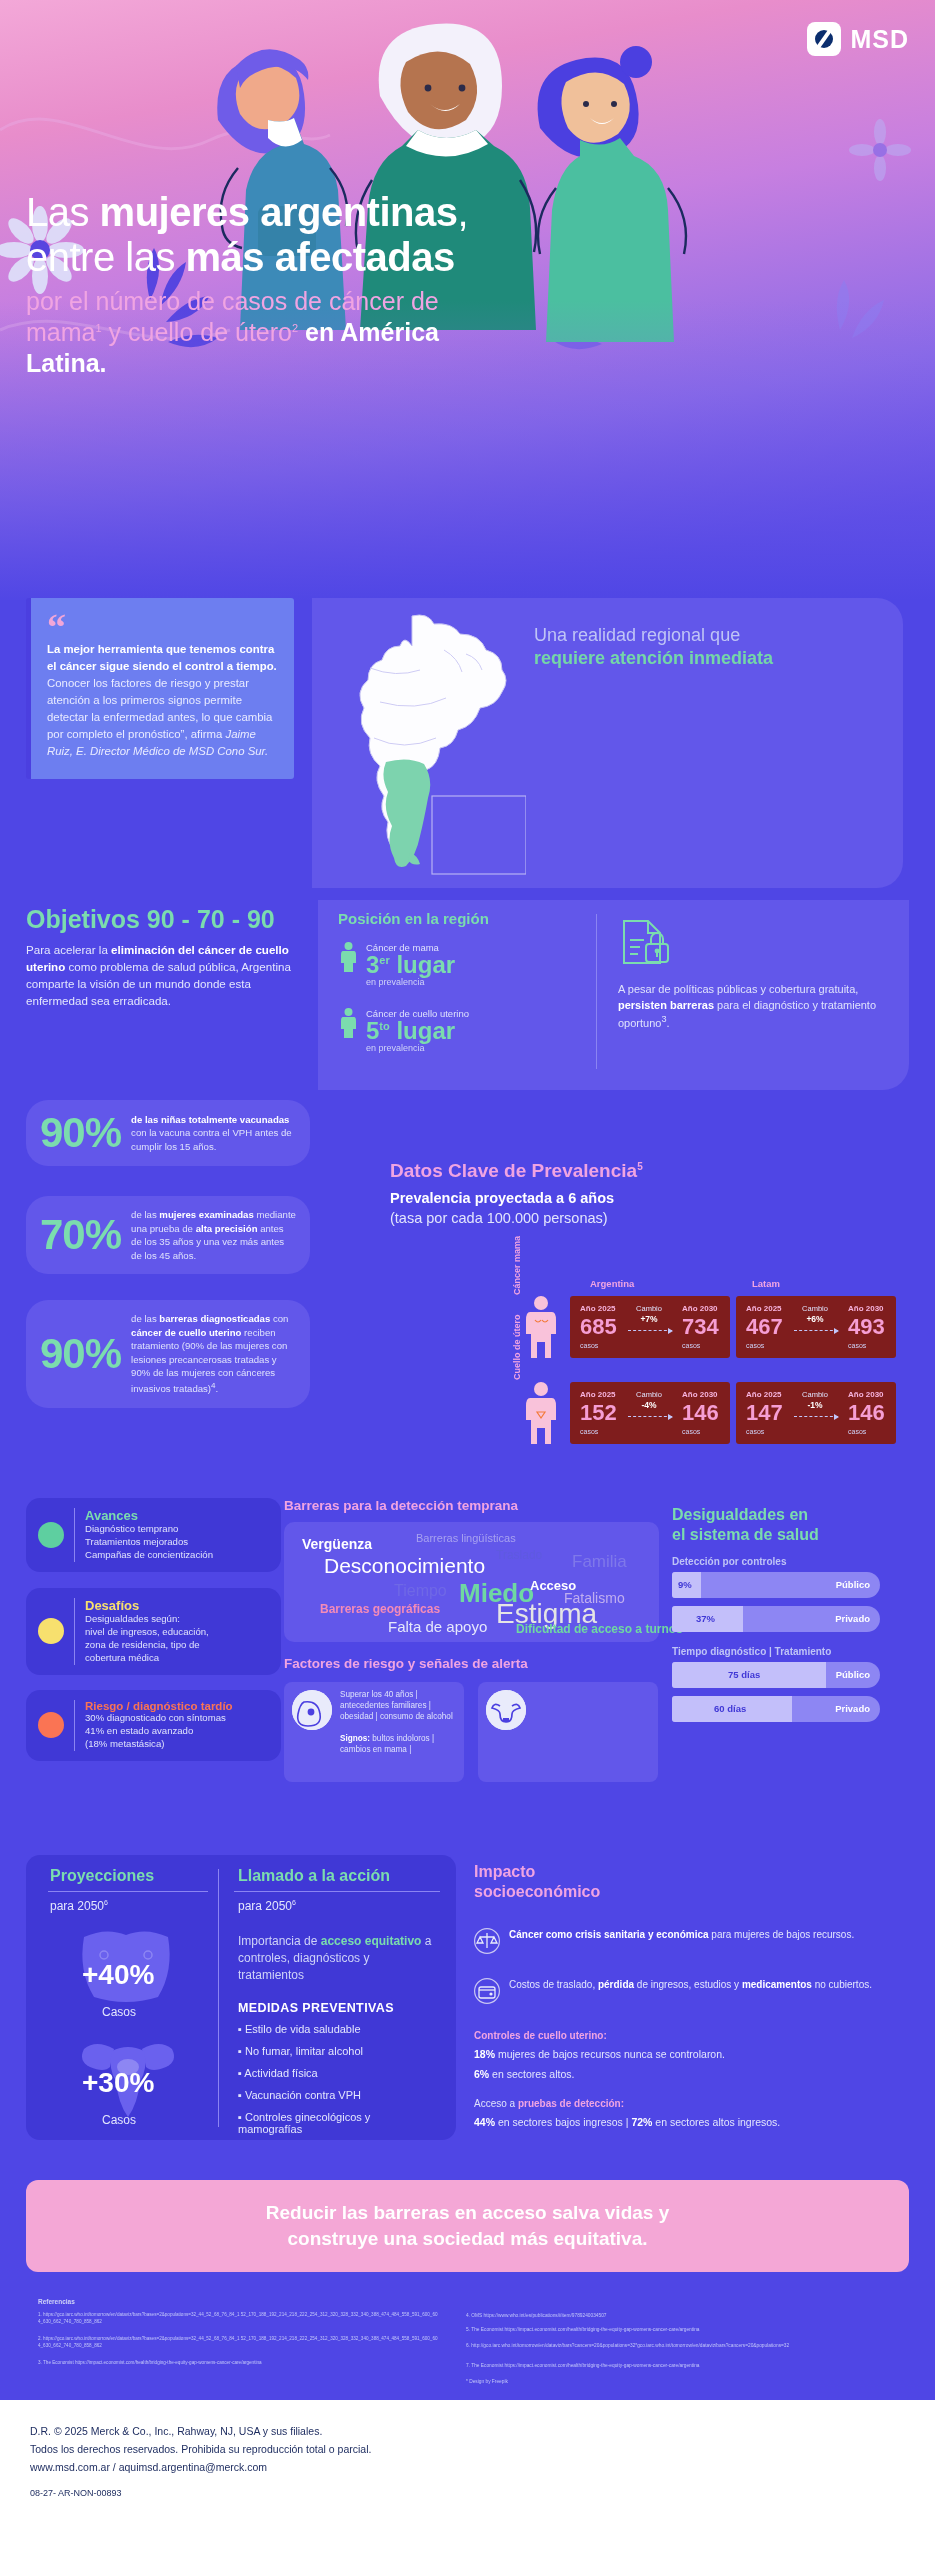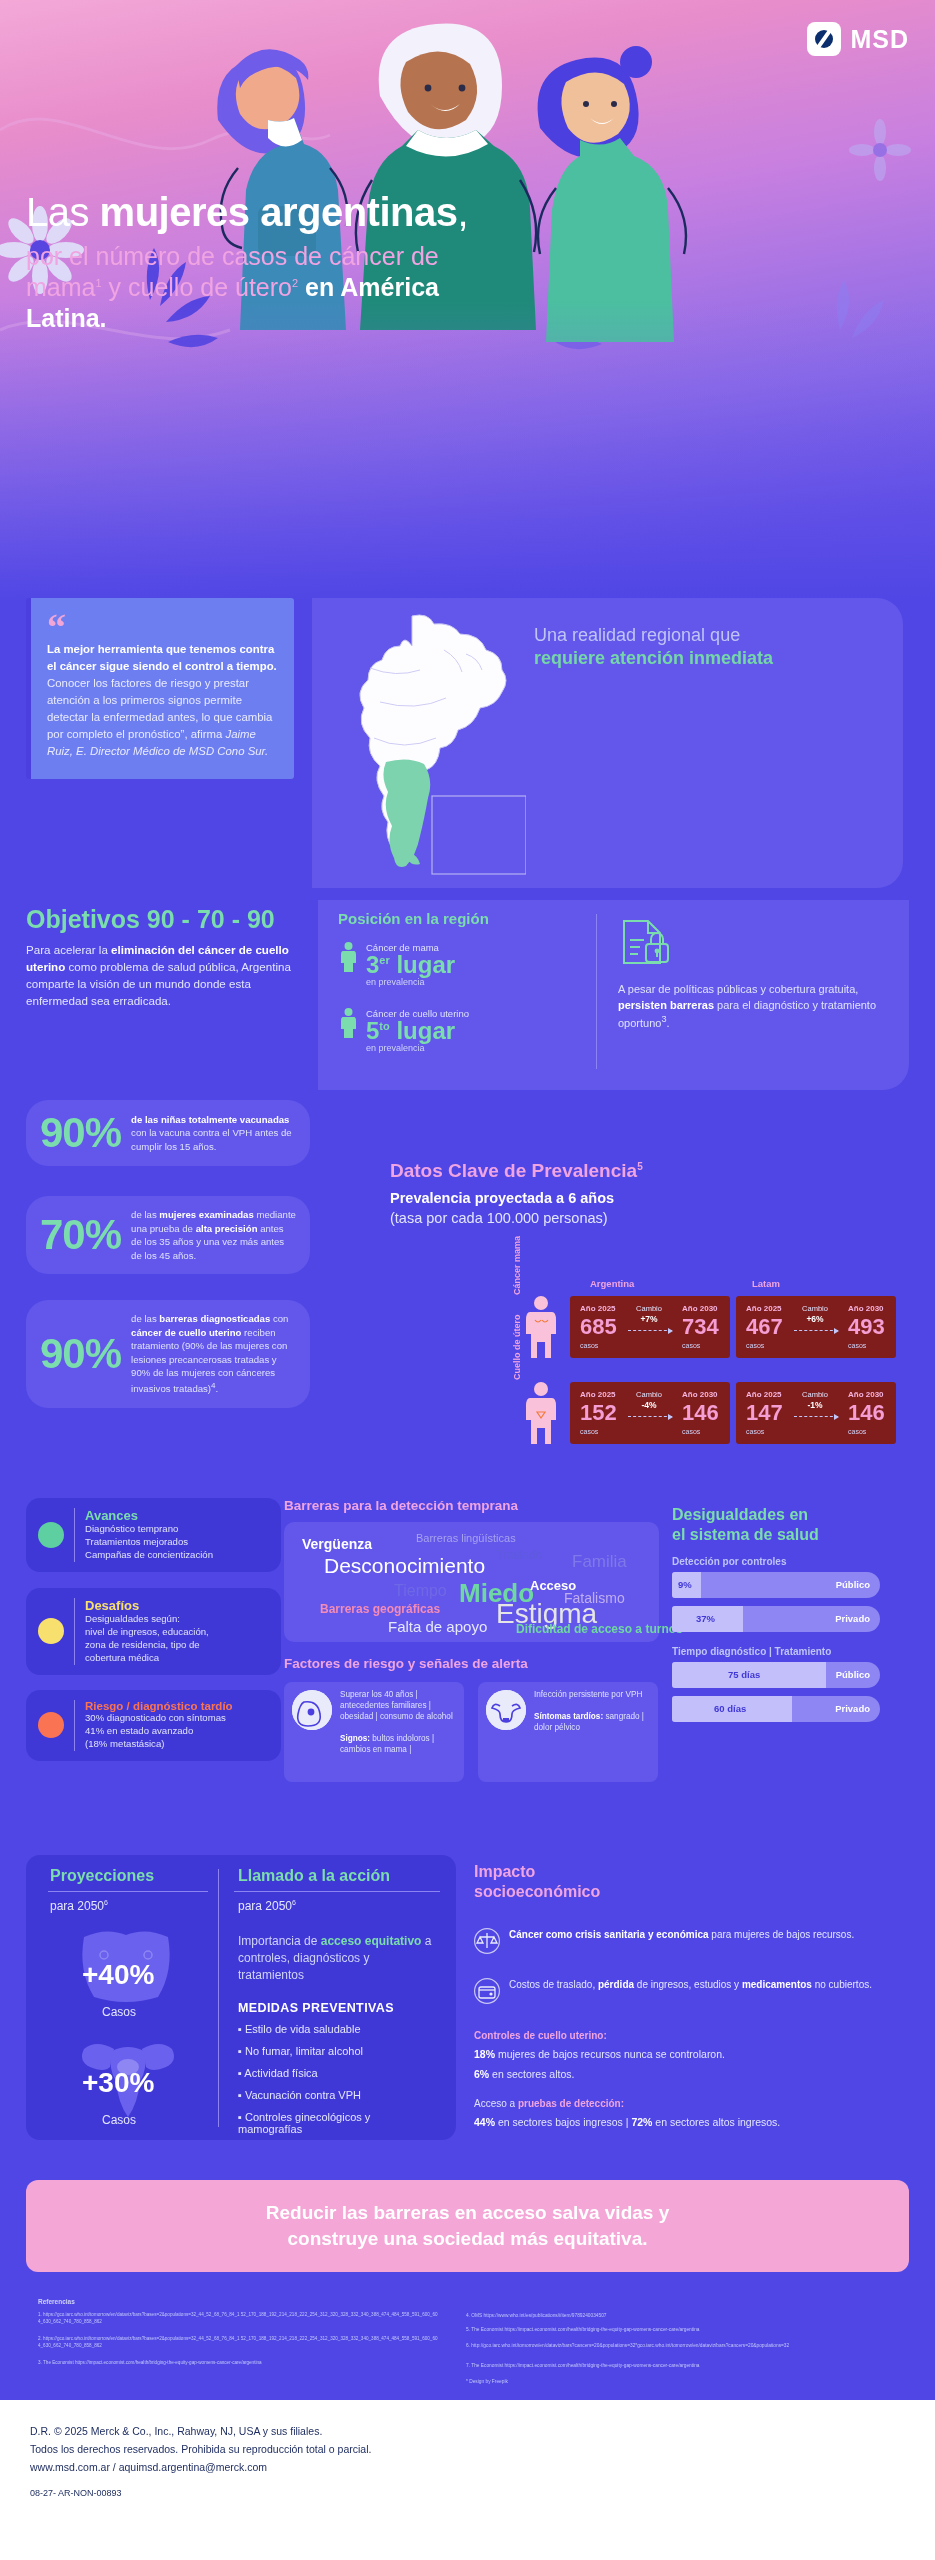--- a/index.html
+++ b/index.html
@@ -254,20 +254,23 @@
     <div class="msd-logo">
       <div class="msd-mark">
           <span></span>
         </div>
       <div class="msd-word">MSD</div>
     </div>
 
     <div class="headline">
       <div class="h1">
         <span>Las </span><b>mujeres argentinas</b><span>,</span>
+      </div>
+      <div class="h1">
+        <span>entre las </span><b>más afectadas</b>
       </div>
       <div class="h2">
         <span>por el número de casos de cáncer de</span><br>
         <span>mama</span><sup>1</sup><span> y cuello de útero</span><sup>2</sup><b> en América</b><br>
         <b>Latina.</b>
       </div>
     </div>
   </div>
 
   <div class="quote-box">
@@ -506,24 +509,20 @@
     </div>
   </div>
   <div class="riskcard" style="left:478px;top:1682px;width:180px;height:100px">
     <div class="rc-ic">
       <svg viewBox="0 0 40 40" width="40" height="40">
           <circle cx="20" cy="20" r="20" fill="#e9ebfb"></circle>
           <path d="M14,16 q-6,-4 -8,2 q8,2 8,6 q0,8 6,8 q6,0 6,-8 q0,-4 8,-6 q-2,-6 -8,-2" fill="none" stroke="#4b3fe0" stroke-width="1.7"></path>
           <path d="M17,28 h6 v4 h-6z" fill="#4b3fe0"></path>
         </svg>
     </div>
-    <div class="rc-t">
-      <span>Infección persistente por VPH</span><br><br>
-      <b>Síntomas tardíos:</b><span> sangrado | dolor pélvico</span>
-    </div>
   </div>
 
   <div class="ineq-h">
     <span>Desigualdades en</span><br><span>el sistema de salud</span>
   </div>
   <div class="sm-lab" style="left:672px;top:1556px">Detección por controles</div>
   <div class="barwrap" style="left:672px;top:1572px;width:208px">
     <div class="barfill" style="width:29px"></div>
     <div class="barval" style="left:6px">9%</div>
     <div class="barlab">Público</div>

